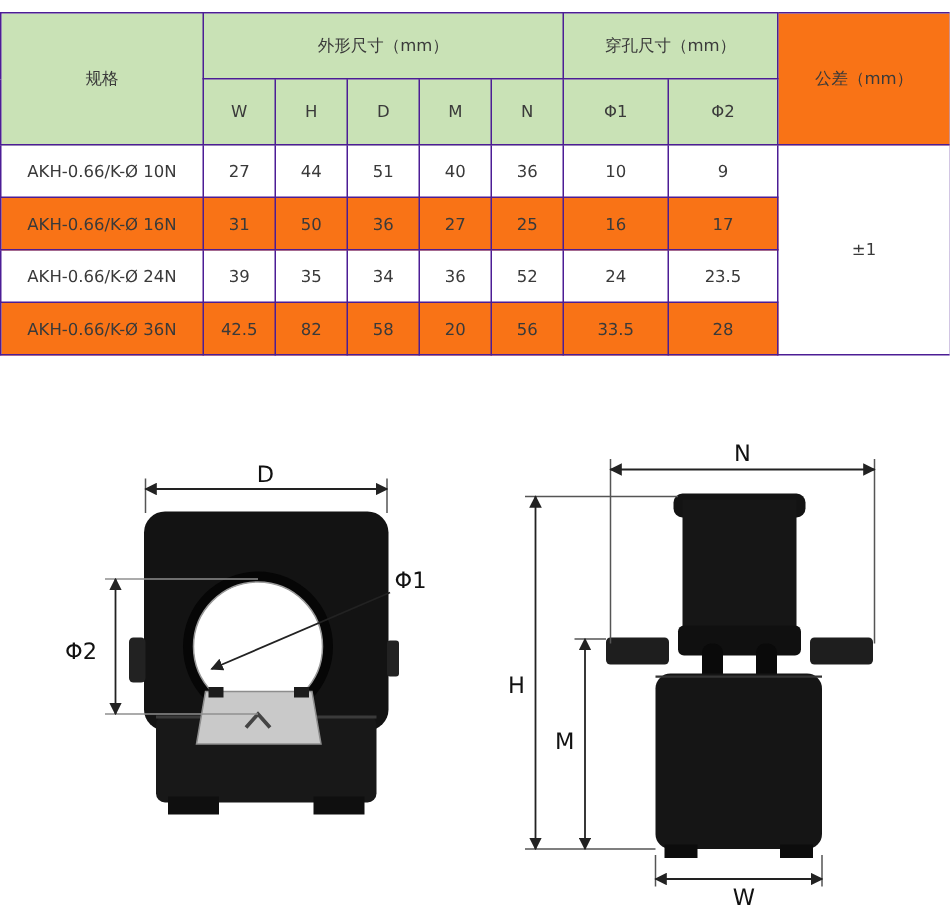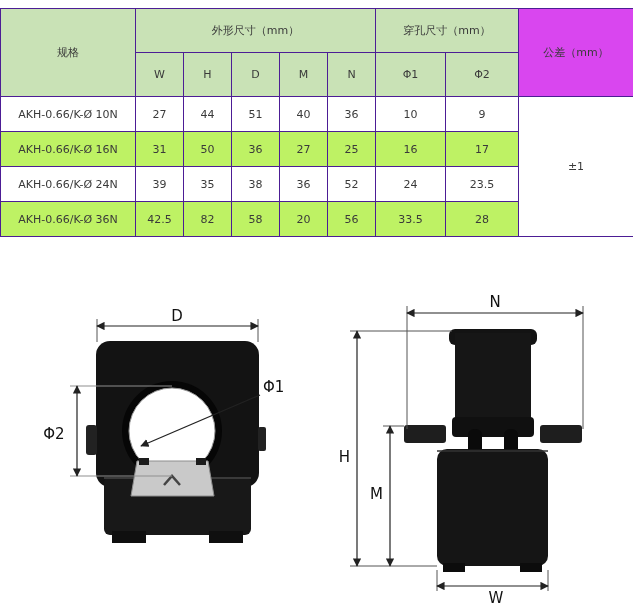--- a/index.html
+++ b/index.html
@@ -27,31 +27,31 @@
     text-align: center;
     vertical-align: middle;
     font-weight: normal;
     font-size: 11px;
     padding: 0;
     color: #3a3a3a;
   }
   tr.hr  { height: 44px; }
   tr.dr  { height: 35px; padding-left: 20px; }
   .g     { background: #c9e2b6; }
-  .altg td { background: #bef264; }
+  .altg td { background: #f97316; }
   td.speccell {
     text-align: left;
     padding-left: 9px;
     font-size: 14.5px;
   }
   td.tol {
     background: #ffffff;
     font-size: 16px;
   }
-  th.w { background: #d946ef; }
+  th.w { background: #f97316; }
 
   
   svg.diagrams { display: block; margin-top: 42px; }
   .dim  { stroke: #222222; stroke-width: 1.2; fill: none; }
   .ext  { stroke: #555555; stroke-width: 1; fill: none; }
   .ext2 { stroke: #8f8f8f; stroke-width: 1; fill: none; }
   .lbl  {
     font-family: "DejaVu Sans", "Liberation Sans", sans-serif;
     font-size: 15px;
     fill: #111111;
@@ -107,21 +107,21 @@
       <td>36</td>
       <td>27</td>
       <td>25</td>
       <td>16</td>
       <td>17</td>
     </tr>
     <tr class="dr">
       <td class="speccell">AKH-0.66/K-Ø 24N</td>
       <td>39</td>
       <td>35</td>
-      <td>38</td>
+      <td>34</td>
       <td>36</td>
       <td>52</td>
       <td>24</td>
       <td>23.5</td>
     </tr>
     <tr class="dr altg">
       <td class="speccell">AKH-0.66/K-Ø 36N</td>
       <td>42.5</td>
       <td>82</td>
       <td>58</td>

